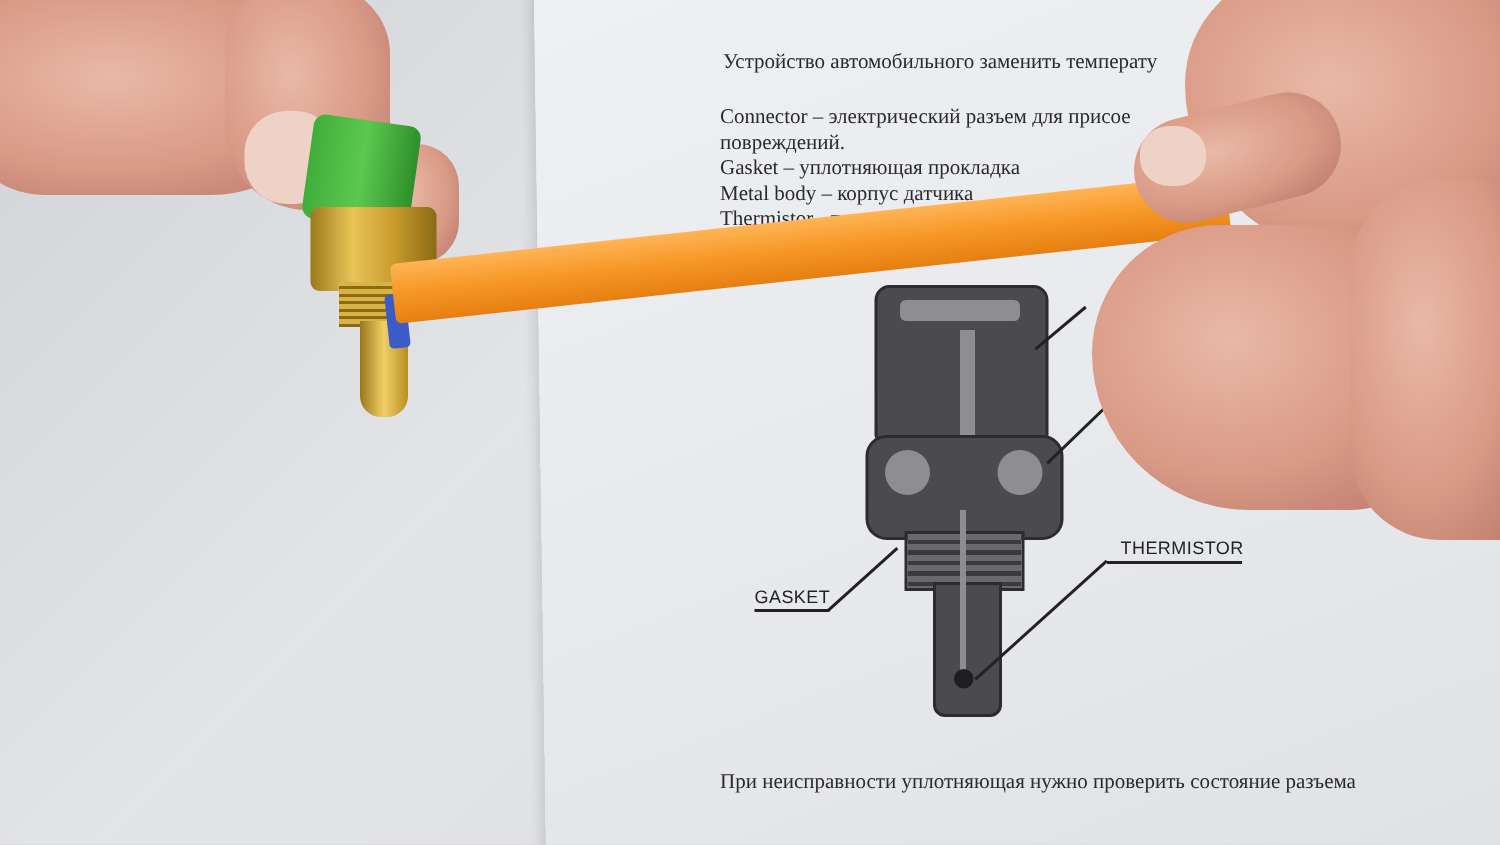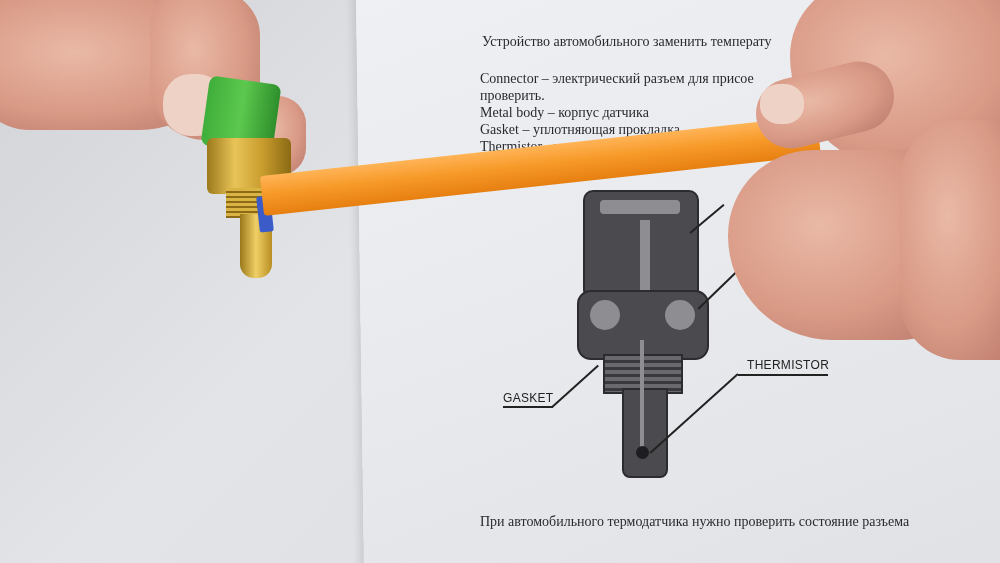--- a/index.html
+++ b/index.html
@@ -41,23 +41,23 @@
 </head>
 <body>
 
 <div class="table-surface"></div>
 
 <div class="paper"></div>
 
 <div class="doc-text doc-title">Устройство автомобильного заменить температу</div>
 <div class="doc-text doc-lines">
   <div>Connector – электрический разъем для присое</div>
-  <div>проверить.</div>
+  <div>повреждений.</div>
+  <div>Gasket – уплотняющая прокладка</div>
   <div>Metal body – корпус датчика</div>
-  <div>Gasket – уплотняющая прокладка</div>
   <div>Thermistor - термистор</div>
 </div>
 
 <div>
   <div class="xs" style="left:583px;top:190px;width:112px;height:100px;border-radius:10px 10px 4px 4px;"></div>
   <div class="xs-light" style="left:600px;top:200px;width:80px;height:14px;border-radius:4px;"></div>
   <div class="xs-light" style="left:640px;top:220px;width:10px;height:90px;"></div>
   <div class="xs" style="left:577px;top:290px;width:128px;height:66px;border-radius:14px;"></div>
   <div class="xs-light" style="left:590px;top:300px;width:30px;height:30px;border-radius:50%;"></div>
   <div class="xs-light" style="left:665px;top:300px;width:30px;height:30px;border-radius:50%;"></div>
@@ -74,21 +74,21 @@
 <div class="label" style="left:747px;top:358px;">THERMISTOR</div>
 <div class="leader" style="left:738px;top:374px;width:90px;"></div>
 <div class="leader" style="left:650px;top:452px;width:118px;transform:rotate(-42deg);"></div>
 
 <div class="label" style="left:743px;top:256px;">ME</div>
 <div class="leader" style="left:735px;top:272px;width:40px;"></div>
 <div class="leader" style="left:698px;top:308px;width:52px;transform:rotate(-44deg);"></div>
 <div class="leader" style="left:690px;top:232px;width:44px;transform:rotate(-40deg);"></div>
 
 <div class="doc-text doc-footer">
-  <div>При автомобильного термодатчика нужно проверить состояние разъема</div>
+  <div>При неисправности уплотняющая нужно проверить состояние разъема</div>
 </div>
 
 <div>
   <div class="skin" style="left:-30px;top:0px;width:260px;height:130px;border-radius:0 0 90px 60px;"></div>
   <div class="skin" style="left:150px;top:-10px;width:110px;height:150px;border-radius:40px 50px 60px 60px;"></div>
   <div class="nail" style="left:163px;top:74px;width:62px;height:62px;"></div>
   <div class="skin" style="left:250px;top:96px;width:56px;height:80px;border-radius:30px;"></div>
 </div>
 
 <div>

